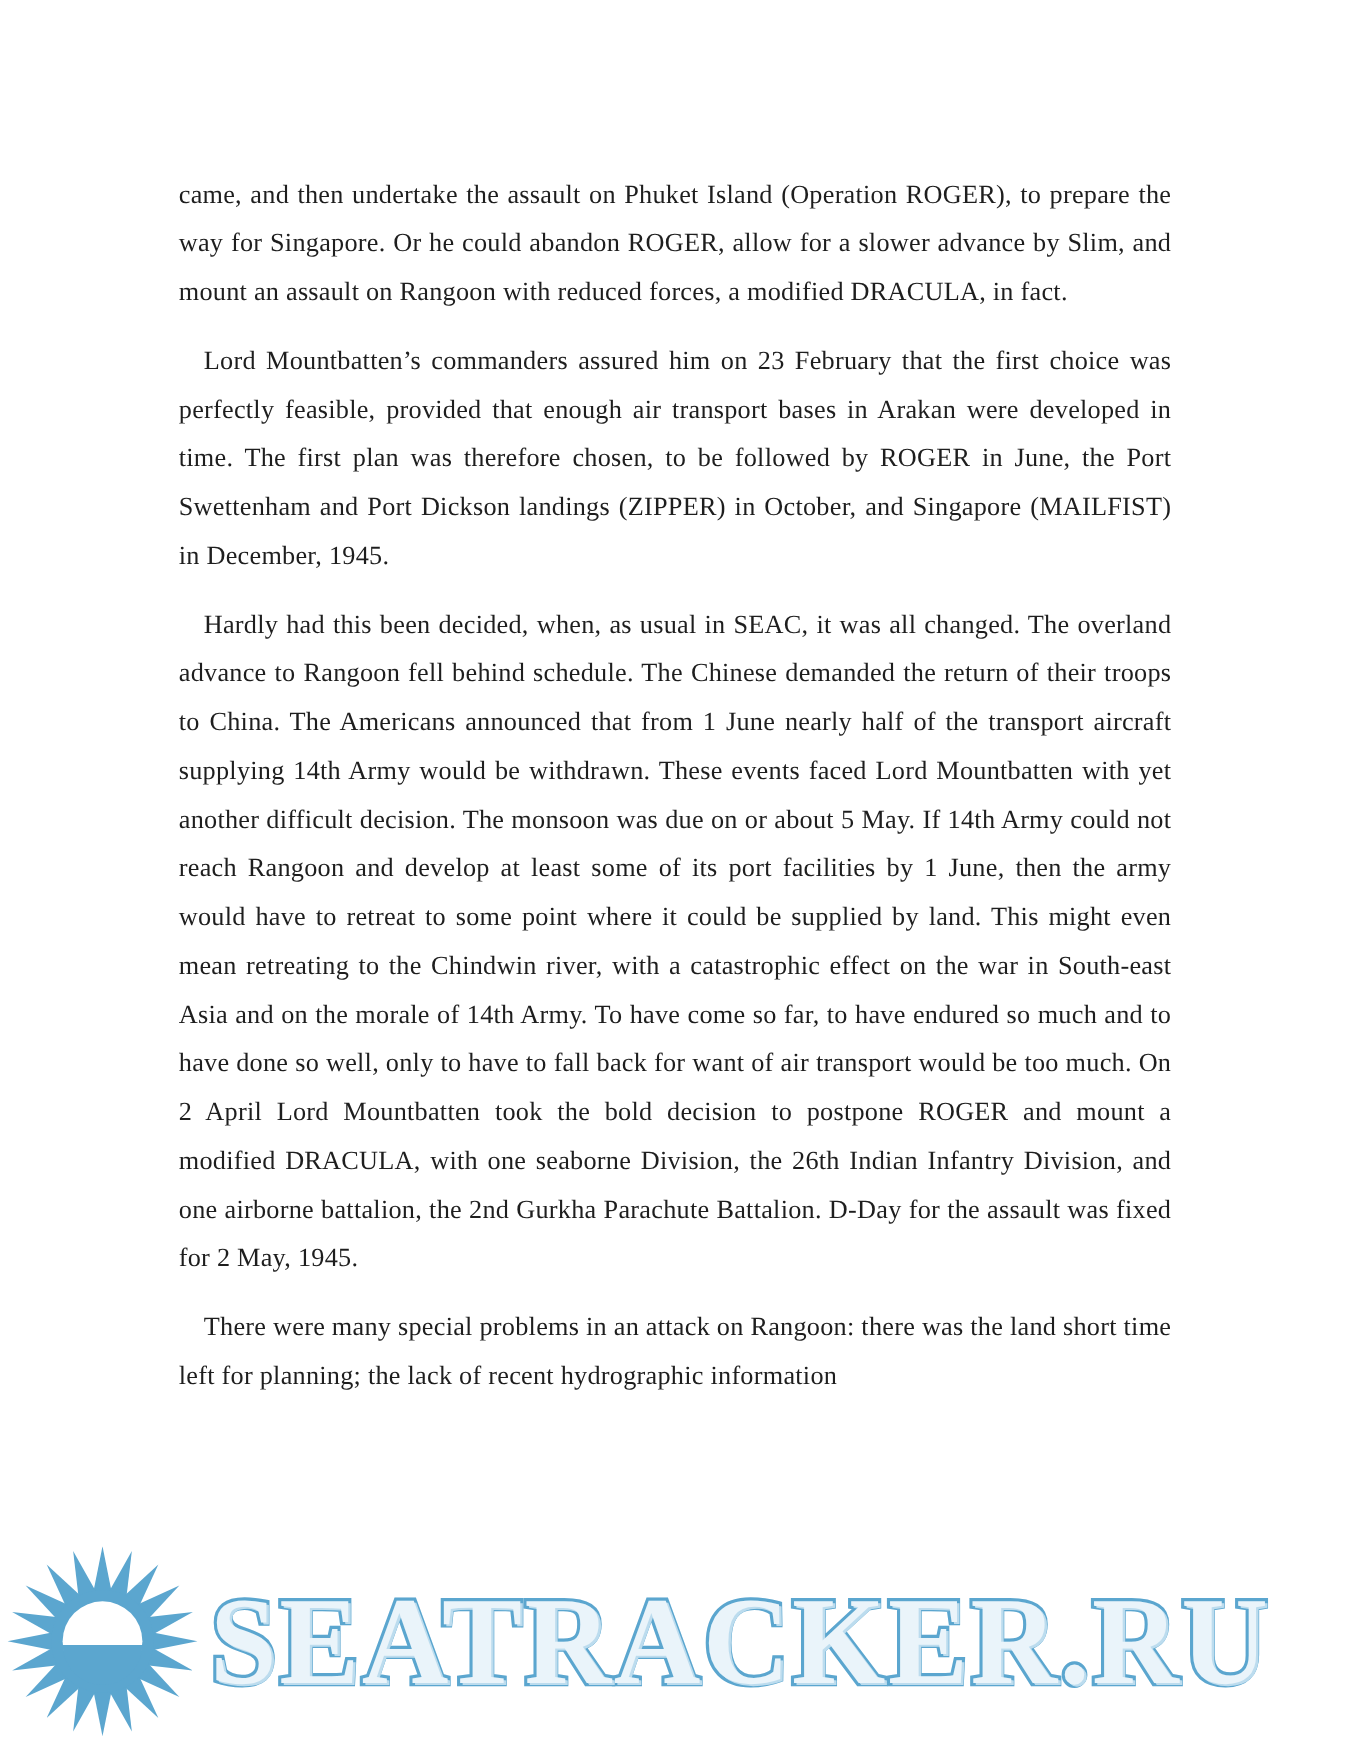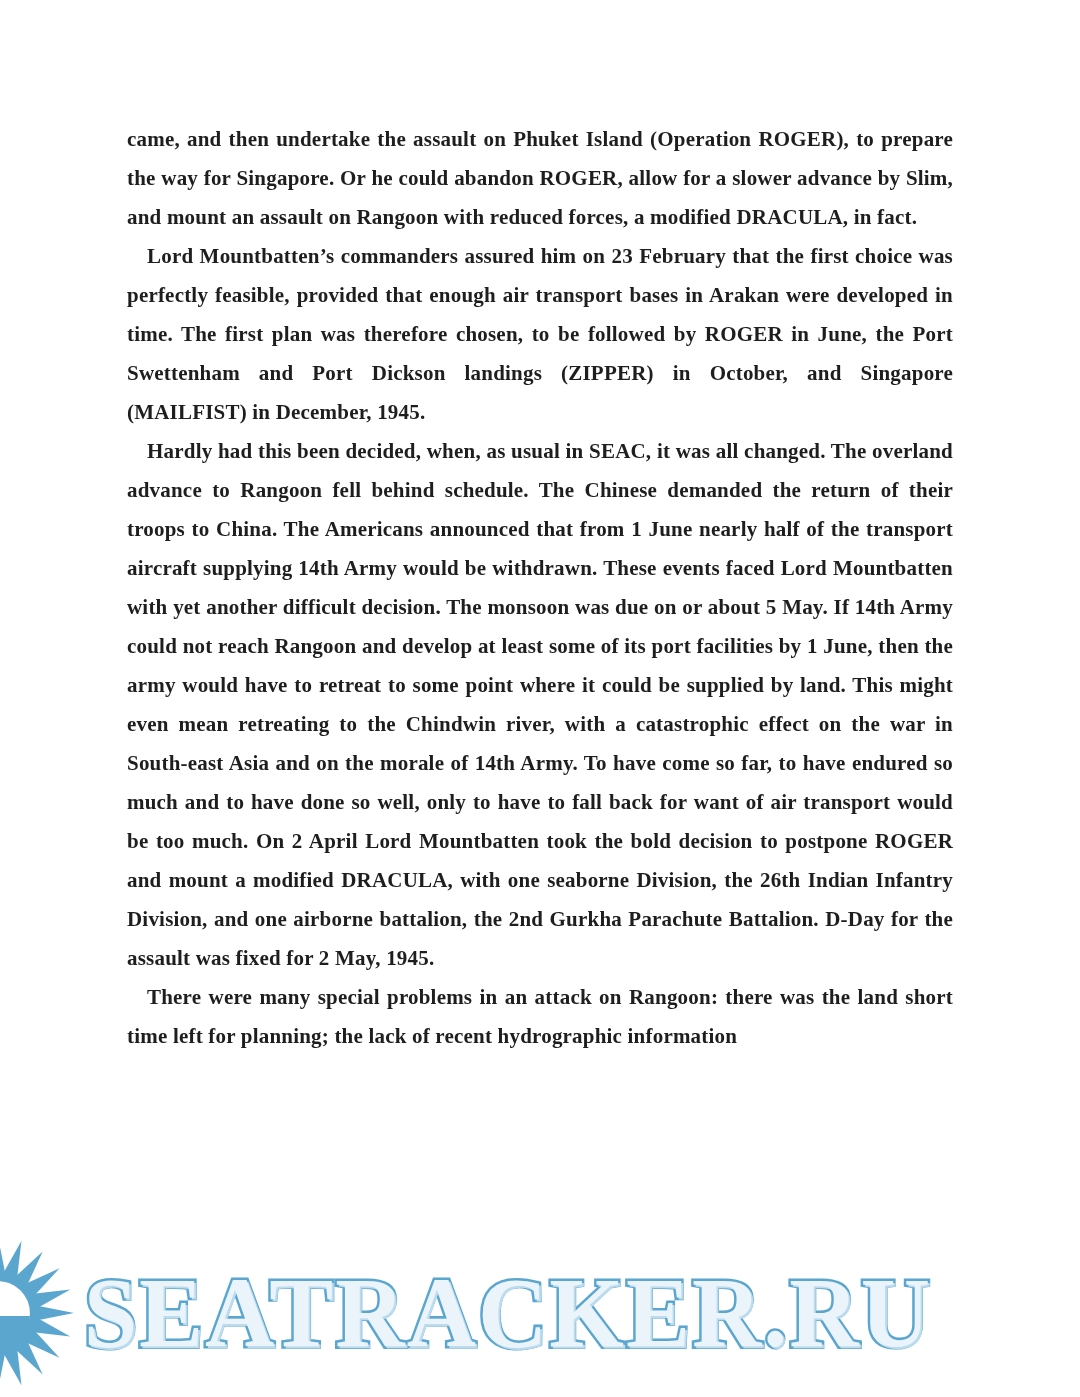--- a/index.html
+++ b/index.html
@@ -24,35 +24,33 @@
     left: 127px;
     right: 127px;
     top: 120px;
     color: #1e1e1e;
     font-size: 21px;
     line-height: 39px;
     text-align: justify;
     letter-spacing: 0.2px;
   }
   .text-block p {
-    margin: 0;
-    font-weight: bold;
+    margin: 16px;
   }
   .text-block p.indent {
     text-indent: 20px;
   }
   .watermark {
     position: absolute;
     left: 0;
     bottom: 4px;
     width: 932px;
     height: 160px;
     display: flex;
     align-items: center;
-    justify-content: flex-end;
   }
   .sun-wrap {
     flex: 0 0 auto;
     width: 152px;
     height: 152px;
     margin-left: 6px;
   }
   .sun-wrap svg {
     width: 100%;
     height: 100%;

